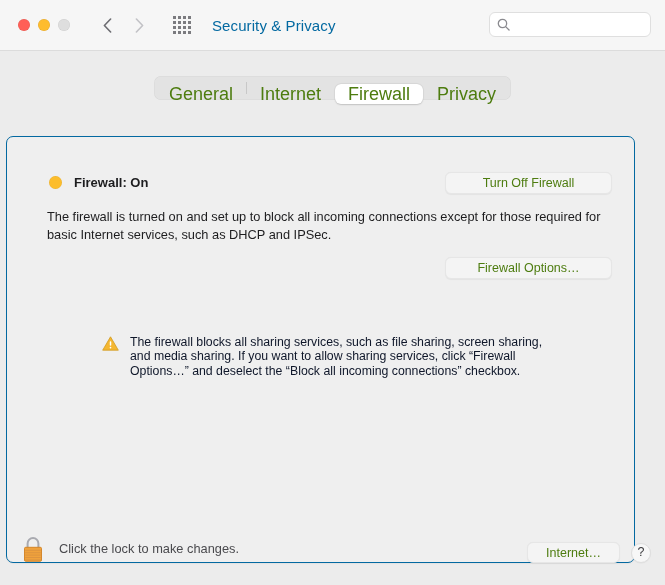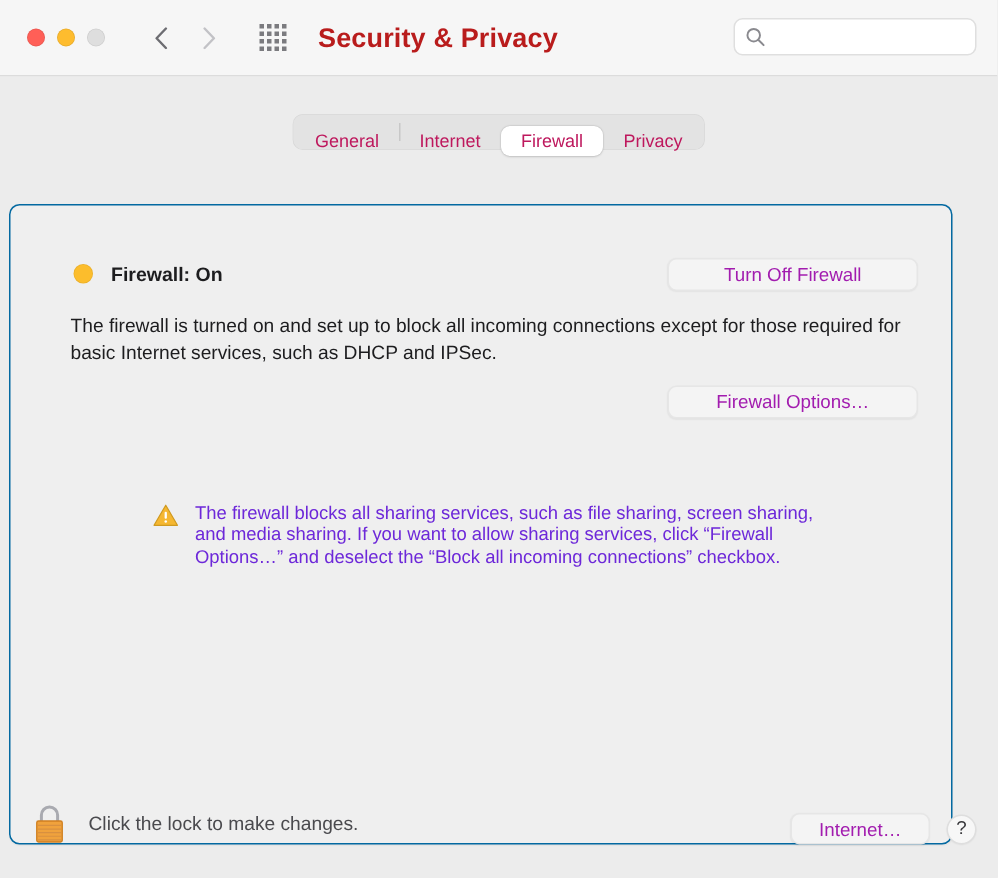--- a/index.html
+++ b/index.html
@@ -74,23 +74,23 @@
   .grid-dots {
     display: grid;
     grid-template-columns: repeat(4, 3px);
     grid-template-rows: repeat(4, 3px);
     gap: 2px;
   }
   .grid-dots i { background: #7b7b7f; display: block; width: 3px; height: 3px; }
 
   .win-title {
     margin-left: 18px;
-    font-size: 18px;
-    font-weight: bold;
-    color: #b91c1c;
+    font-size: 15px;
+    font-weight: normal;
+    color: #0369a1;
     letter-spacing: 0.1px;
   }
 
   .search-box {
     position: absolute;
     right: 14px;
     top: 12px;
     width: 162px;
     height: 25px;
     background: #ffffff;
@@ -139,22 +139,22 @@
     height: 24px;
     box-shadow: inset 0 0 0 0.5px rgba(0,0,0,0.05);
   }
   .seg-tab {
     position: relative;
     height: 20px;
     padding: 0 13px;
     display: flex;
     align-items: center;
     justify-content: center;
-    font-size: 12px;
-    color: #be185d;
+    font-size: 18px;
+    color: #4d7c0f;
     border-radius: 6px;
     background: transparent;
     border: none;
     font-family: "Liberation Sans", sans-serif;
     white-space: nowrap;
     margin-top: 12px;
   }
   .seg-tab.active {
     background: #ffffff;
     box-shadow: 0 0.5px 1.5px rgba(0,0,0,0.16), 0 0 0 0.5px rgba(0,0,0,0.04);
@@ -207,21 +207,21 @@
     background: #f7f7f7;
     border: 1px solid #e2e2e2;
     border-radius: 6px;
     height: 22px;
     color: #1d1d1f;
     padding: 0 12px;
     box-shadow: 0 0.5px 1px rgba(0,0,0,0.05);
     white-space: nowrap;
   }
   .btn.disabled {
-    color: #a21caf;
+    color: #4d7c0f;
     background: #f4f4f4;
     border-color: #e6e6e6;
   }
 
   .btn-turnoff {
     position: absolute;
     right: 22px;
     top: 35px;
     width: 167px;
     height: 22px;
@@ -251,21 +251,21 @@
     top: 198px;
     display: flex;
     gap: 11px;
     width: 450px;
   }
   .warn-icon { flex: 0 0 17px; padding-top: 1px; }
   .warn-icon svg { display: block; }
   .warn-text {
     font-size: 12.3px;
     line-height: 14.3px;
-    color: #6d28d9;
+    color: #0f172a;
   }
 
   
   .bottombar {
     position: absolute;
     left: 0; right: 0;
     bottom: 0;
     height: 73px;
     display: flex;
     align-items: center;

